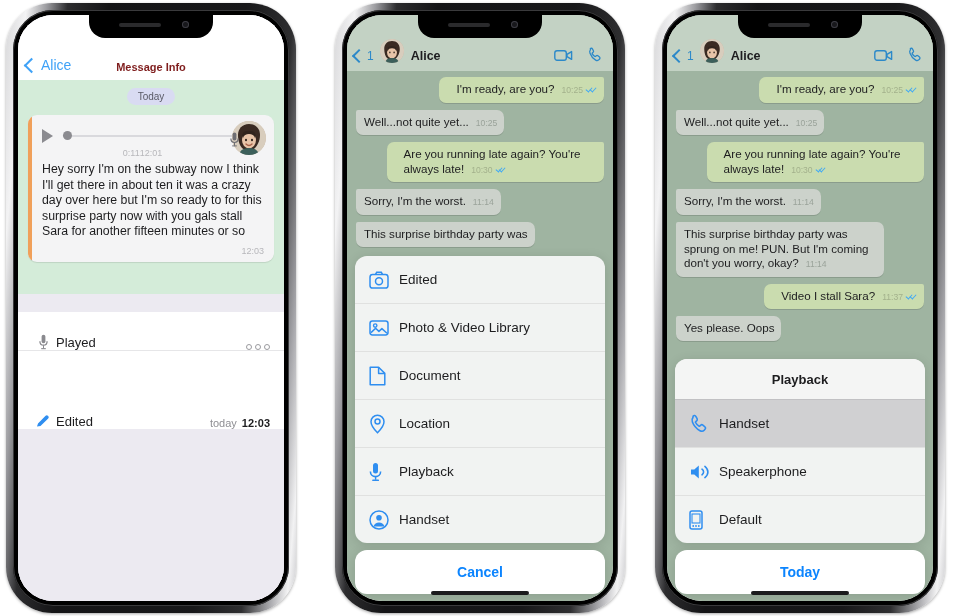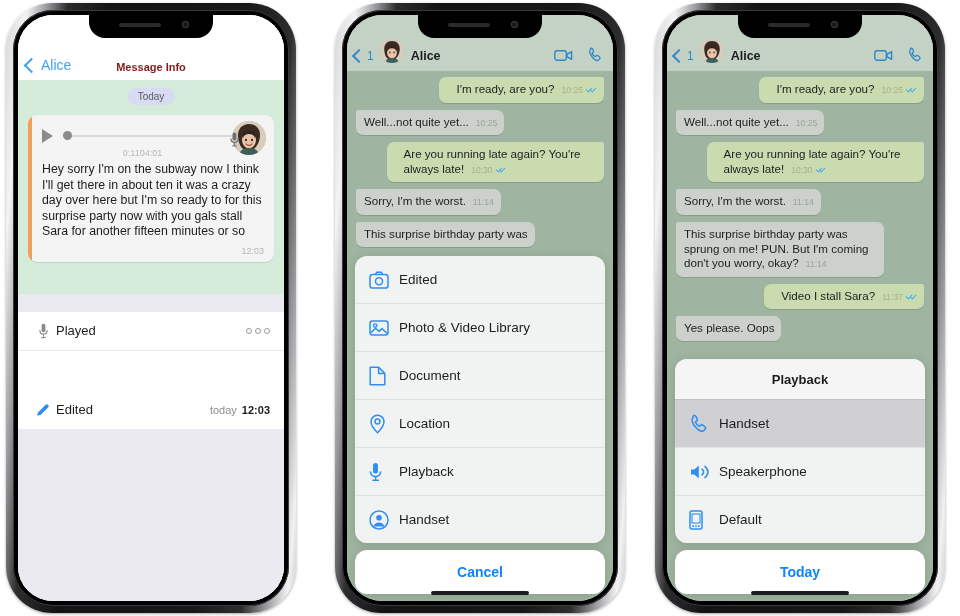--- a/index.html
+++ b/index.html
@@ -111,21 +111,21 @@
   }
   .vm-text{
     padding:4px 12px 6px 14px;font-size:12.3px;line-height:15.5px;color:#1d1d1f;
     white-space:pre-line;
   }
   .vm-stamp{text-align:right;font-size:9px;color:#b7b7bb;padding:0 10px 6px 0;}
   .mi-spacer{background:#d4ecd9;height:22px;flex:0 0 auto;}
   .mi-gap{background:#eceaf1;height:18px;flex:0 0 auto;}
   .mi-list{background:#fff;flex:0 0 auto;}
   .mi-row{
-    display:flex;align-items:center;height:38px;padding:0 14px 0 12px;
+    display:flex;align-items:flex-end;height:38px;padding:0 14px 0 12px;
     border-bottom:1px solid #e6e6e8;position:relative;
   }
   .mi-row:last-child{border-bottom:none;margin-top:40px;}
   .mi-ico{width:26px;flex:0 0 auto;display:flex;align-items:center;justify-content:center;}
   .mi-label{flex:1;font-size:13px;color:#1d1d1f;}
   .mi-right{font-size:11px;color:#8e8e93;display:flex;align-items:center;gap:5px;}
   .mi-right b{color:#1d1d1f;font-size:11px;}
   .dots{display:flex;gap:3px;}
   .dots i{width:4px;height:4px;border-radius:50%;border:1px solid #9b9b9f;display:block;}
   .mi-fill{flex:1;background:#eceaf1;}
@@ -238,21 +238,21 @@
                   <svg width="9" height="15" viewBox="0 0 9 15">
                     <rect x="2.6" y="0.5" width="3.8" height="8" rx="1.9" fill="#6f6f74"></rect>
                     <path d="M0.9 6.6c0 2.3 1.6 3.9 3.6 3.9s3.6-1.6 3.6-3.9" stroke="#6f6f74" stroke-width="1.2" fill="none"></path>
                     <rect x="4" y="10.4" width="1" height="3.4" fill="#6f6f74"></rect>
                     <rect x="2.2" y="13.4" width="4.6" height="1" fill="#6f6f74"></rect>
                   </svg>
                 </span>
               </div>
               <div class="vm-times">
                 <span>0:11</span>
-                <span>04:01</span>
+                <span>12:01</span>
               </div>
               <div class="vm-text">Hey sorry I'm on the subway now I think I'll get there in about ten it was a crazy day over here but I'm so ready to for this surprise party now with you gals stall Sara for another fifteen minutes or so</div>
               <div class="vm-stamp">12:03</div>
             </div>
           </div>
 
           <div class="mi-spacer"></div>
           <div class="mi-gap"></div>
 
           <div class="mi-list">

